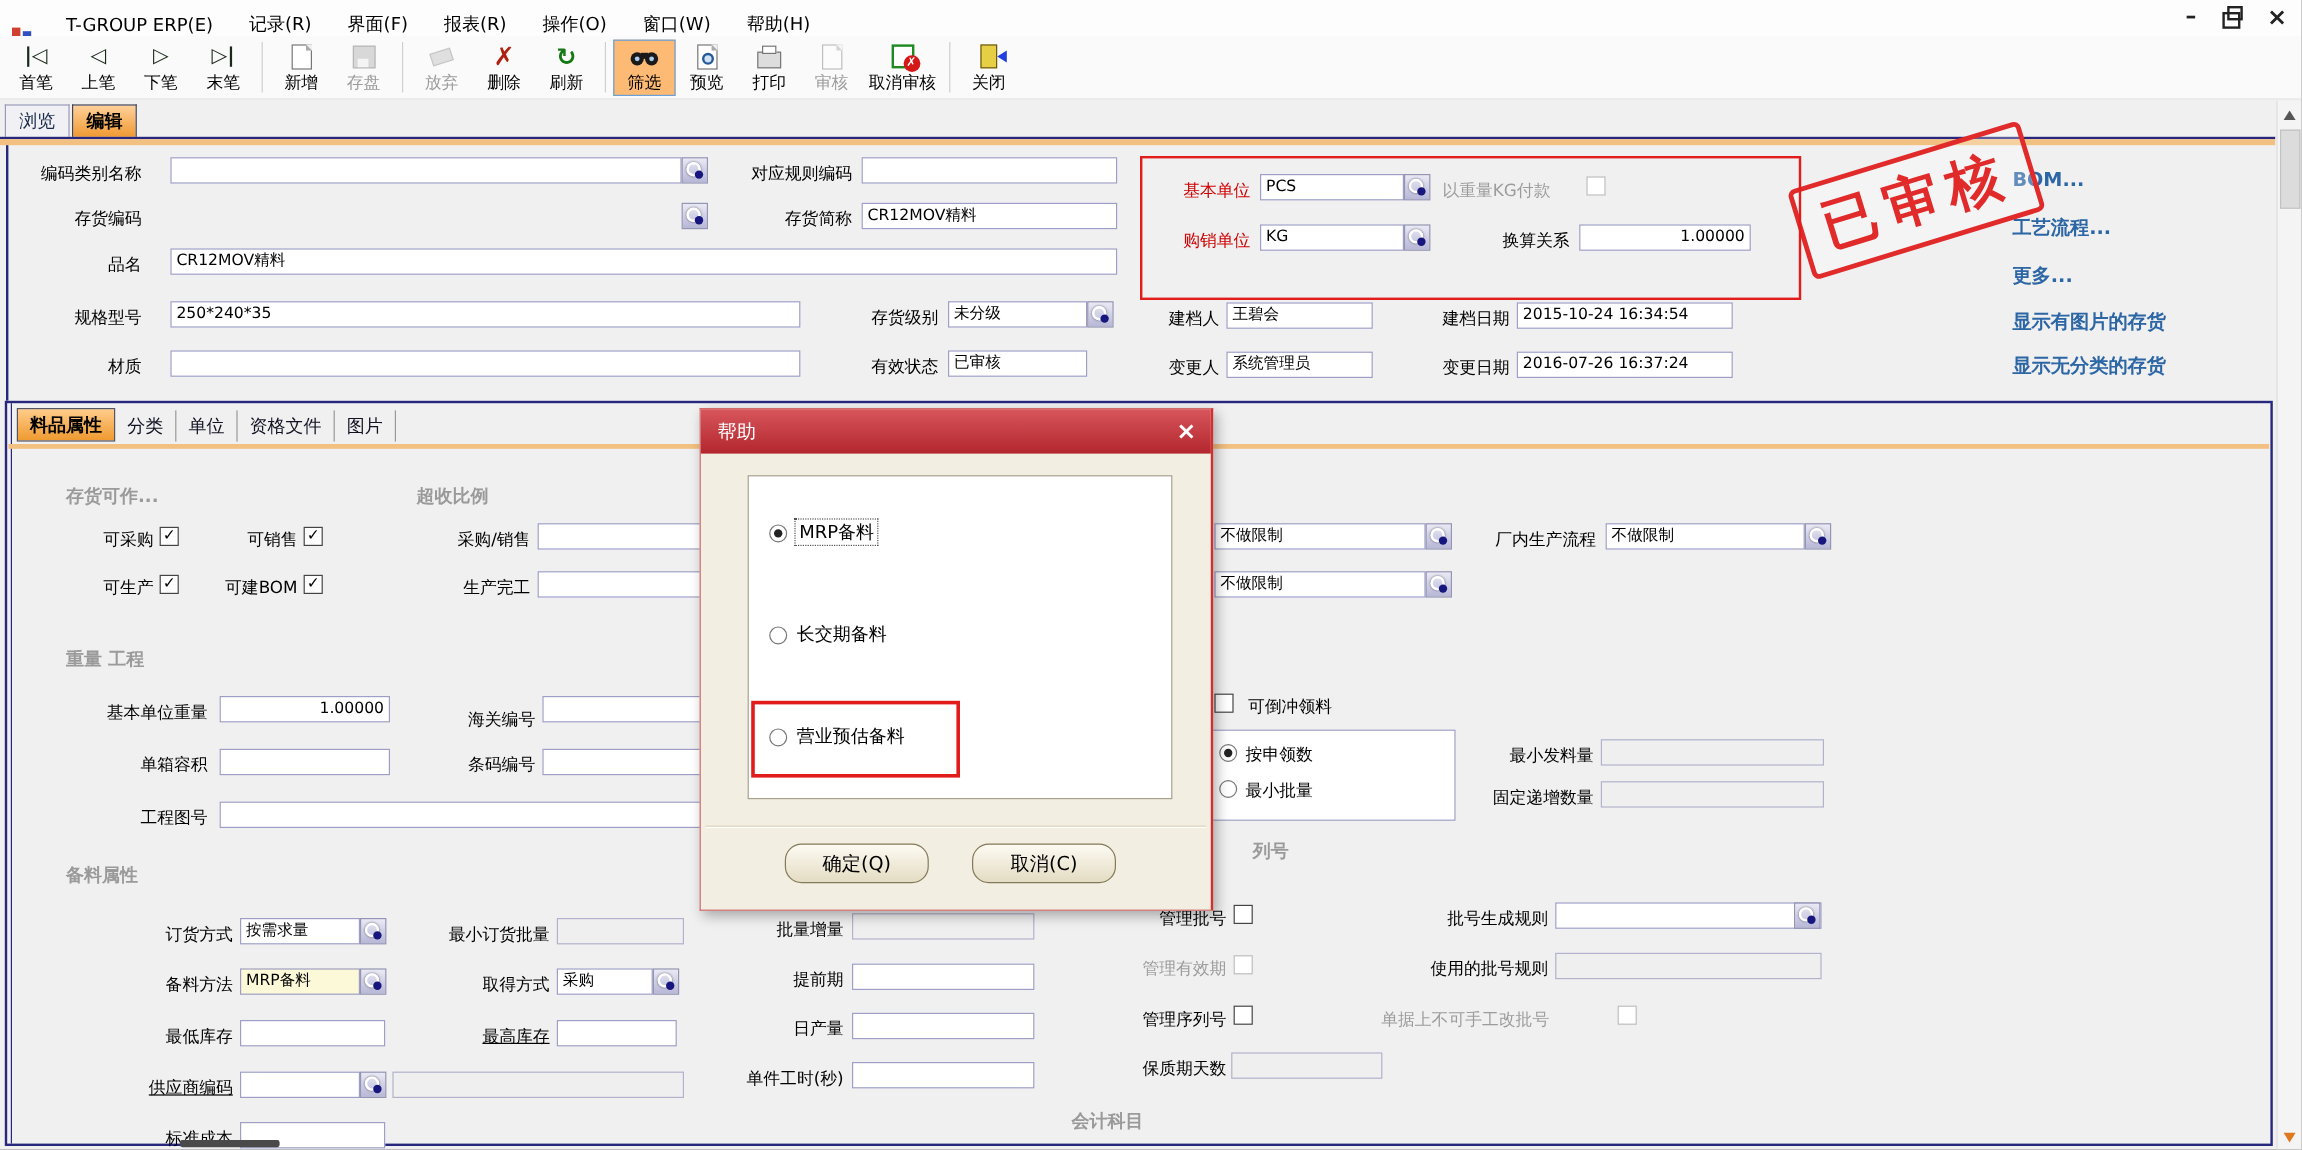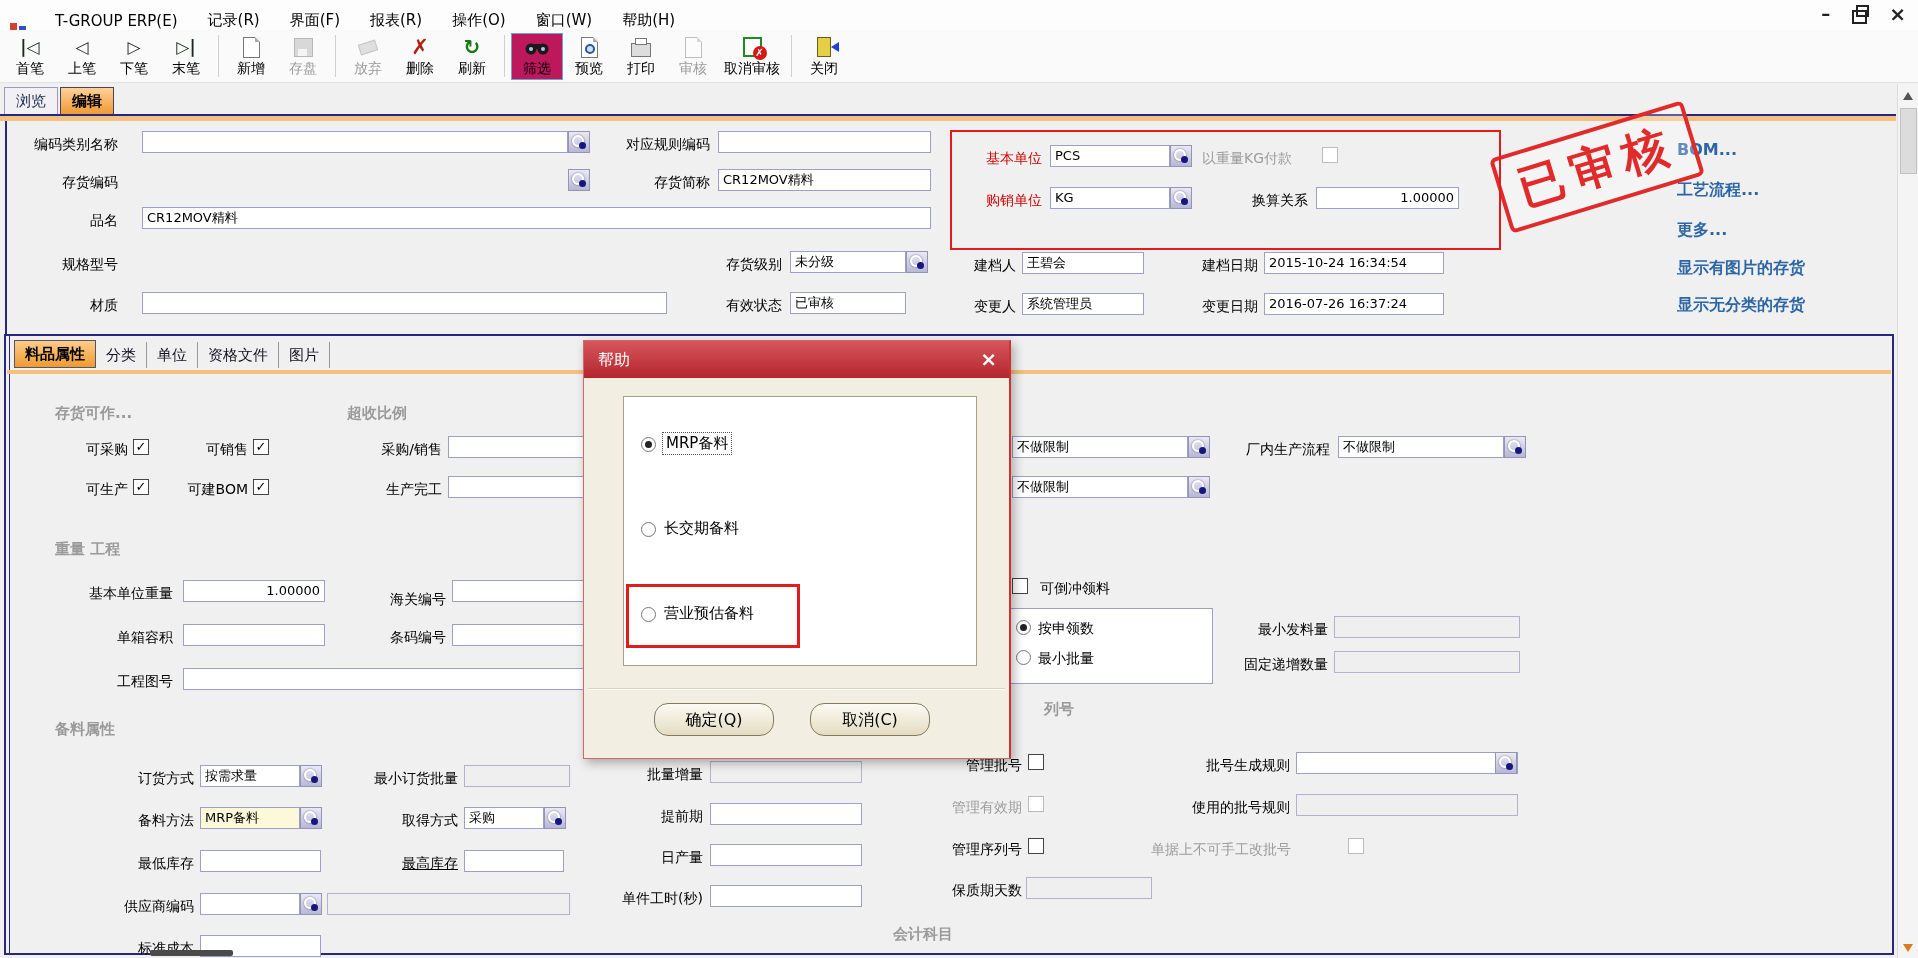--- a/index.html
+++ b/index.html
@@ -15,21 +15,21 @@
   .ic-restore{width:11px;height:10px;border:2px solid #222;position:relative;margin-top:6px;}
   .ic-restore::before{content:"";position:absolute;left:2px;top:-7px;width:9px;height:8px;border:2px solid #222;}
   .wclose{font-size:20px;line-height:24px;}
   
   .toolbar{position:absolute;left:0;top:30px;width:100%;height:53px;background:#fafafa;
     border-bottom:1px solid #e2e2e2;display:flex;align-items:flex-end;padding:2px 0 2px 4px;box-sizing:border-box;}
   .tbtn{min-width:42px;padding:1px 4px;text-align:center;font-size:14px;display:flex;flex-direction:column;
     align-items:center;justify-content:flex-end;gap:1px;border:1px solid transparent;}
   .tbtn.dis{color:#9c9c9c;}
   .tbtn.dis .ic{opacity:.45;filter:grayscale(1);}
-  .tbtn.sel{border:1px solid #6aa0d8;background:#be185d;align-items:center;}
+  .tbtn.sel{border:1px solid #6aa0d8;background:#fdba74;align-items:center;}
   .ic{height:24px;display:flex;align-items:center;justify-content:center;font-size:17px;font-weight:bold;color:#1a2a1a;}
   .ic .red{color:#b02010;font-size:21px;}
   .ic .green{color:#157a15;font-size:20px;}
   .tsep{width:1px;height:42px;background:#cfcfcf;margin:0 6px 3px 6px;}
   .icdoc{width:15px;height:19px;background:#fff;border:1px solid #777;position:relative;}
   .icdoc::before{content:"";position:absolute;right:-1px;top:-1px;width:0;height:0;
     border-top:5px solid #f0f0f0;border-left:5px solid #aaa;}
   .icdoc.mag::after{content:"";position:absolute;left:3px;bottom:3px;width:6px;height:6px;
     border:2px solid #245a9a;border-radius:50%;background:#cfe2f5;}
   .icfloppy{width:17px;height:17px;background:#a8b2c2;border:1px solid #667;position:relative;}
@@ -241,20 +241,21 @@
 
   <div class="lbl" style="left:18px;top:174px;width:100px;">存货编码</div>
   <div class="lk" style="left:568px;top:169px;"></div>
   <div class="lbl" style="left:610px;top:174px;width:100px;">存货简称</div>
   <div class="fld" style="left:718px;top:169px;width:213px;">CR12MOV精料</div>
 
   <div class="lbl" style="left:18px;top:212px;width:100px;">品名</div>
   <div class="fld" style="left:142px;top:207px;width:789px;">CR12MOV精料</div>
 
   <div class="lbl" style="left:18px;top:256px;width:100px;">规格型号</div>
+  <div class="fld" style="left:142px;top:251px;width:525px;">250*240*35</div>
   <div class="lbl" style="left:696px;top:256px;width:86px;">存货级别</div>
   <div class="fld" style="left:790px;top:251px;width:116px;">未分级</div>
   <div class="lk" style="left:906px;top:251px;"></div>
 
   <div class="lbl" style="left:18px;top:297px;width:100px;">材质</div>
   <div class="fld" style="left:142px;top:292px;width:525px;"></div>
   <div class="lbl" style="left:696px;top:297px;width:86px;">有效状态</div>
   <div class="fld" style="left:790px;top:292px;width:116px;">已审核</div>
 
   <div class="redbox" style="left:950px;top:130px;width:547px;height:116px;"></div>
@@ -355,21 +356,21 @@
   <div class="lbl" style="left:117px;top:812px;width:77px;">备料方法</div>
   <div class="fld yel" style="left:200px;top:807px;width:100px;">MRP备料</div>
   <div class="lk" style="left:300px;top:807px;"></div>
   <div class="lbl" style="left:377px;top:812px;width:81px;">取得方式</div>
   <div class="fld" style="left:464px;top:807px;width:80px;">采购</div>
   <div class="lk" style="left:544px;top:807px;"></div>
   <div class="lbl" style="left:117px;top:855px;width:77px;">最低库存</div>
   <div class="fld" style="left:200px;top:850px;width:121px;"></div>
   <div class="lbl" style="left:377px;top:855px;width:81px;text-decoration:underline;">最高库存</div>
   <div class="fld" style="left:464px;top:850px;width:100px;"></div>
-  <div class="lbl" style="left:100px;top:898px;width:94px;">供应商编码</div>
+  <div class="lbl" style="left:100px;top:898px;width:94px;text-decoration:underline;">供应商编码</div>
   <div class="fld" style="left:200px;top:893px;width:100px;"></div>
   <div class="lk" style="left:300px;top:893px;"></div>
   <div class="fld dis" style="left:327px;top:893px;width:243px;"></div>
   <div class="lbl" style="left:117px;top:940px;width:77px;">标准成本</div>
   <div class="fld" style="left:200px;top:935px;width:121px;"></div>
 
   <div class="lbl" style="left:621px;top:766px;width:82px;">批量增量</div>
   <div class="fld dis" style="left:710px;top:761px;width:152px;"></div>
   <div class="lbl" style="left:621px;top:808px;width:82px;">提前期</div>
   <div class="fld" style="left:710px;top:803px;width:152px;"></div>

